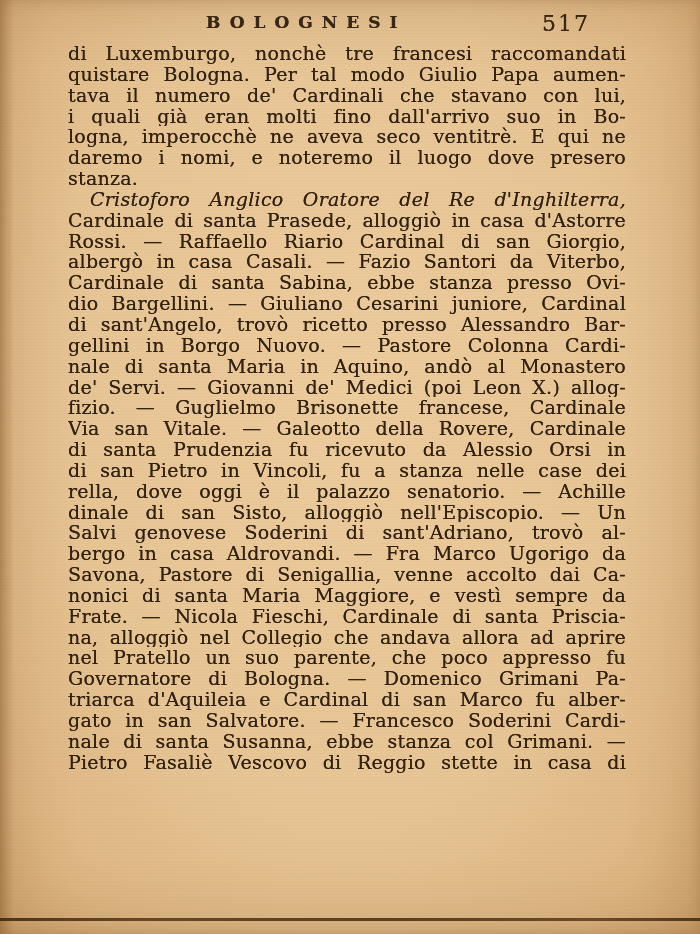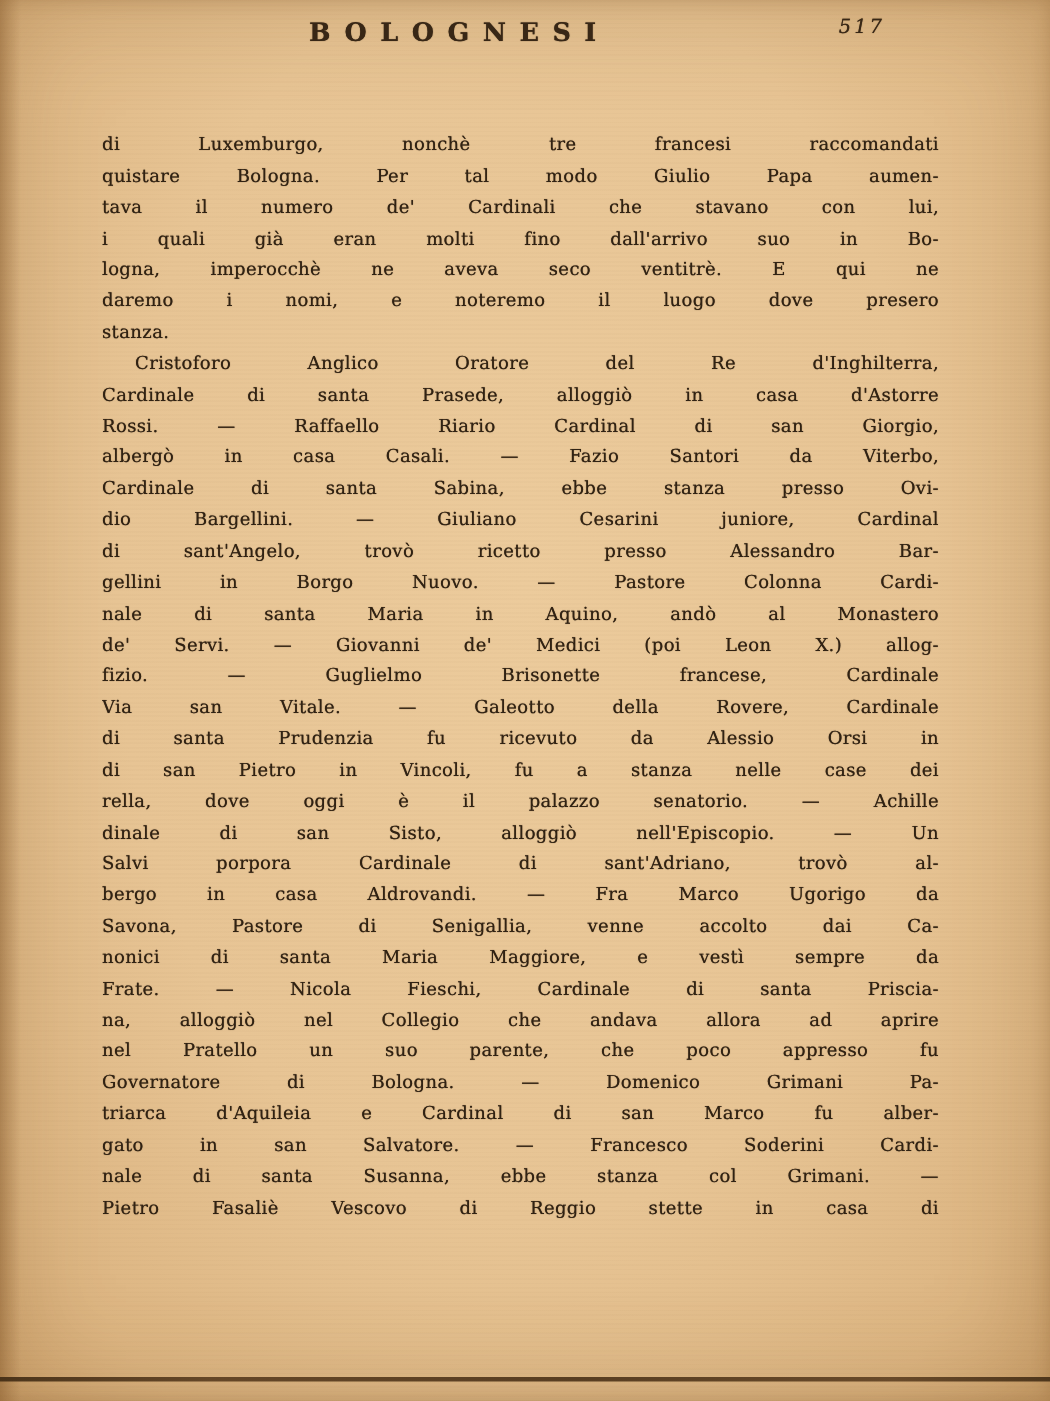--- a/index.html
+++ b/index.html
@@ -24,45 +24,43 @@
   }
   .head-title{
     position:absolute; left:138px; top:2px;
     font-size:17px; font-weight:bold;
     letter-spacing:9px;
     color:#38271636; color:#382716;
     text-shadow:0 0 0.6px rgba(45,28,12,0.85);
   }
   .head-pagenum{
     position:absolute; right:36px; top:1px;
-    font-size:13px;
+    font-size:22px;
     letter-spacing:2px;
     color:#382716;
     text-shadow:0 0 0.6px rgba(45,28,12,0.85);
-    font-style:italic;
   }
   .text-block{
     position:absolute; left:68px; top:43px; width:558px;
-    font-size:12px;
+    font-size:19px;
     color:#30221362; color:#302213;
     text-shadow:0 0 0.55px rgba(48,30,14,0.85);
     letter-spacing:0.25px;
-    margin-top:43px;
   }
   .paragraph{margin:0;}
   .line{
     line-height:20.85px;
     height:20.85px;
     text-align:justify;
     text-align-last:justify;
     white-space:normal;
     overflow:hidden;
   }
   .line.last{ text-align-last:left; }
-  .line.indent{ text-indent:22px; }
+  .line.indent{ text-indent:22px;font-style:italic; }
   .bottom-edge{
     position:absolute; left:0; right:0; bottom:0; height:46px;
     background:linear-gradient(
       rgba(210,170,115,0) 0%,
       rgba(195,150,95,0.55) 30%,
       #c9a univ 40%,
       #c79d68 42%,
       #553a1e 52%,
       #4a3118 56%,
       #b98f5c 63%,
@@ -112,21 +110,21 @@
         <div class="line">di sant'Angelo, trovò ricetto presso Alessandro Bar-</div>
         <div class="line">gellini in Borgo Nuovo. — Pastore Colonna Cardi-</div>
         <div class="line">nale di santa Maria in Aquino, andò al Monastero</div>
         <div class="line">de' Servi. — Giovanni de' Medici (poi Leon X.) allog-</div>
         <div class="line">fizio. — Guglielmo Brisonette francese, Cardinale</div>
         <div class="line">Via san Vitale. — Galeotto della Rovere, Cardinale</div>
         <div class="line">di santa Prudenzia fu ricevuto da Alessio Orsi in</div>
         <div class="line">di san Pietro in Vincoli, fu a stanza nelle case dei</div>
         <div class="line">rella, dove oggi è il palazzo senatorio. — Achille</div>
         <div class="line">dinale di san Sisto, alloggiò nell'Episcopio. — Un</div>
-        <div class="line">Salvi porpora Cardinale di sant'Adriano, trovò al-</div>
+        <div class="line">Salvi genovese Soderini di sant'Adriano, trovò al-</div>
         <div class="line">bergo in casa Aldrovandi. — Fra Marco Ugorigo da</div>
         <div class="line">Savona, Pastore di Senigallia, venne accolto dai Ca-</div>
         <div class="line">nonici di santa Maria Maggiore, e vestì sempre da</div>
         <div class="line">Frate. — Nicola Fieschi, Cardinale di santa Priscia-</div>
         <div class="line">na, alloggiò nel Collegio che andava allora ad aprire</div>
         <div class="line">nel Pratello un suo parente, che poco appresso fu</div>
         <div class="line">Governatore di Bologna. — Domenico Grimani Pa-</div>
         <div class="line">triarca d'Aquileia e Cardinal di san Marco fu alber-</div>
         <div class="line">gato in san Salvatore. — Francesco Soderini Cardi-</div>
         <div class="line">nale di santa Susanna, ebbe stanza col Grimani. —</div>

